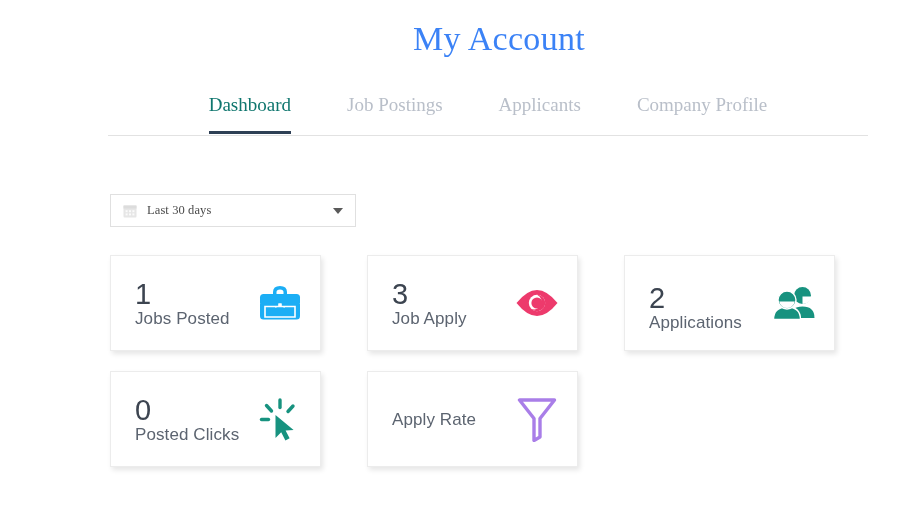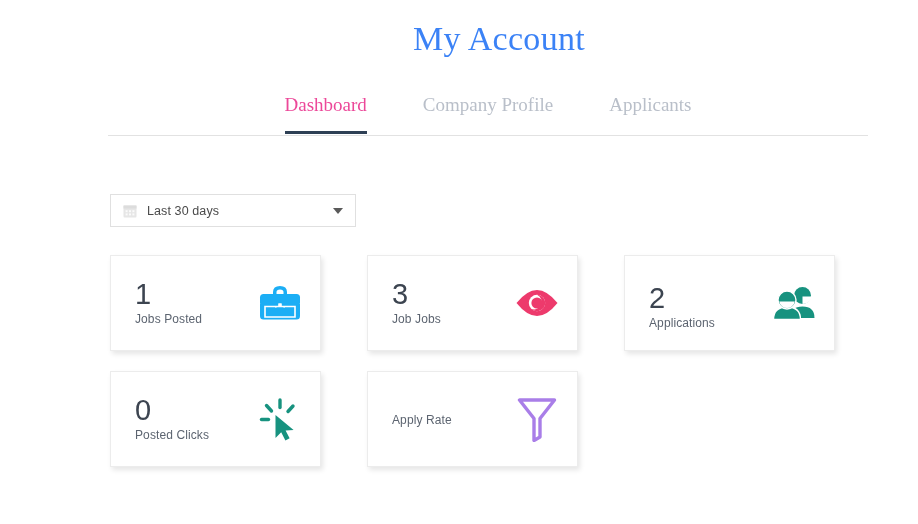--- a/index.html
+++ b/index.html
@@ -59,21 +59,21 @@
     position: relative;
     font-family: "Liberation Serif", "DejaVu Serif", serif;
     font-size: 19px;
     color: #b9bfc9;
     padding: 0 28px;
     line-height: 34px;
     cursor: pointer;
     white-space: nowrap;
   }
   .tab.active {
-    color: #ec4899;
+    color: #0f766e;
   }
   .tab.active::after {
     content: "";
     position: absolute;
     left: 28px;
     right: 28px;
     bottom: -12px;
     height: 3px;
     background: #2e4055;
   }
@@ -99,20 +99,21 @@
     flex: 0 0 14px;
     position: relative;
     margin-right: 10px;
   }
   .cal-icon svg { display:block; }
   .date-text {
     font-size: 12.5px;
     color: #4a4a4a;
     flex: 1 1 auto;
     letter-spacing: 0.1px;
+    font-family: Liberation Serif, serif;
   }
   .caret {
     width: 0; height: 0;
     border-left: 5px solid transparent;
     border-right: 5px solid transparent;
     border-top: 6px solid #5a5a5a;
     margin-right: 2px;
   }
 
   
@@ -142,21 +143,21 @@
   }
   .card-text { display: flex; flex-direction: column; }
   .card-value {
     font-size: 29px;
     font-weight: 300;
     color: #3c4450;
     line-height: 30px;
     letter-spacing: -0.2px;
   }
   .card-label {
-    font-size: 12px;
+    font-size: 17px;
     color: #5c6470;
     line-height: 16px;
     margin-top: 2px;
     letter-spacing: 0.1px;
   }
   .card-icon {
     width: 48px;
     height: 48px;
     display: flex;
     align-items: center;
@@ -173,24 +174,27 @@
 <div class="page">
 
   <div class="page-title">My Account</div>
 
   <div class="tabs-wrap">
     <div class="tabs">
       <div class="tab active">
         <span>Dashboard</span>
       </div>
       <div class="tab">
-        <span>Company Profile</span>
+        <span>Job Postings</span>
       </div>
       <div class="tab">
         <span>Applicants</span>
+      </div>
+      <div class="tab">
+        <span>Company Profile</span>
       </div>
     </div>
   </div>
 
   <div class="date-filter">
     <span class="cal-icon">
       <svg width="14" height="14" viewBox="0 0 14 14">
         <rect x="0.5" y="1.5" width="13" height="12" rx="1" fill="#e6e6e6"></rect>
         <rect x="0.5" y="1.5" width="13" height="3" fill="#dcdcdc"></rect>
         <rect x="2.6" y="6.2" width="2" height="2" fill="#fbfbfb"></rect>
@@ -222,21 +226,21 @@
             <rect x="17.6" y="17.6" width="6.8" height="6.8" rx="1" fill="#1BAEF5"></rect>
             <rect x="19.2" y="19.2" width="3.6" height="3.6" rx="0.6" fill="#ffffff"></rect>
             <path d="M6 22.5 L36 22.5 L36 33 L6 33 Z" fill="none" stroke="#ffffff" stroke-width="1.6"></path>
           </svg>
         </div>
       </div>
 
       <div class="card job-views">
         <div class="card-text">
           <div class="card-value">3</div>
-          <div class="card-label">Job Jobs</div>
+          <div class="card-label">Job Apply</div>
         </div>
         <div class="card-icon">
           <svg width="44" height="28" viewBox="0 0 44 28">
             <path d="M1.5 14 Q12 1 22 1 Q32 1 42.5 14 Q32 27 22 27 Q12 27 1.5 14 Z" fill="#ED3A6C"></path>
             <circle cx="22" cy="14" r="8.2" fill="#ffffff"></circle>
             <path d="M22 5.8 A8.2 8.2 0 1 1 16.2 19.8 A5.6 5.6 0 0 0 22 5.8 Z" fill="#ED3A6C"></path>
             <circle cx="22" cy="14" r="5.6" fill="#ED3A6C"></circle>
           </svg>
         </div>
       </div>

